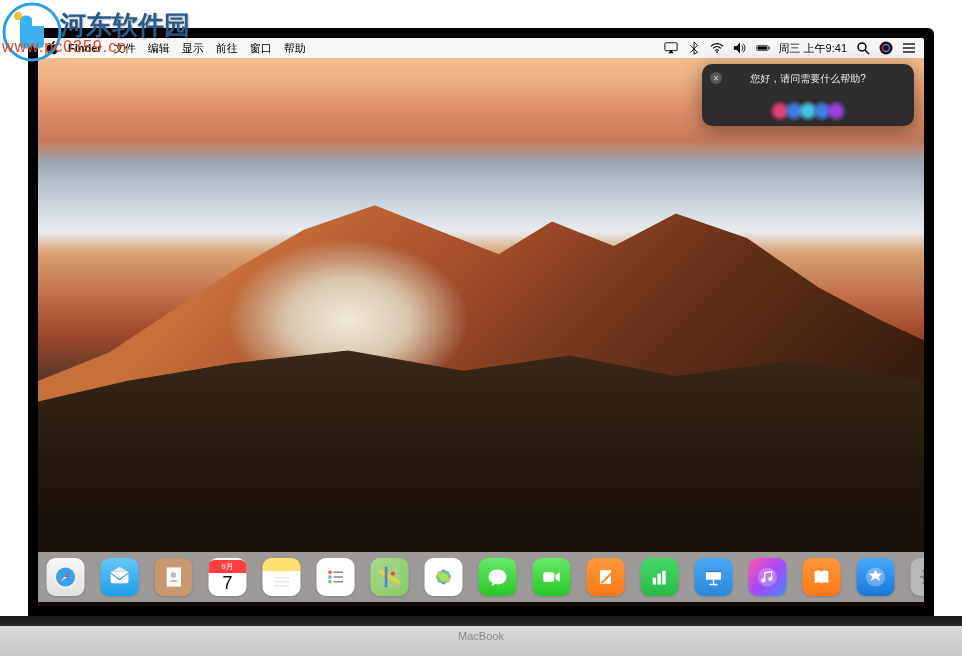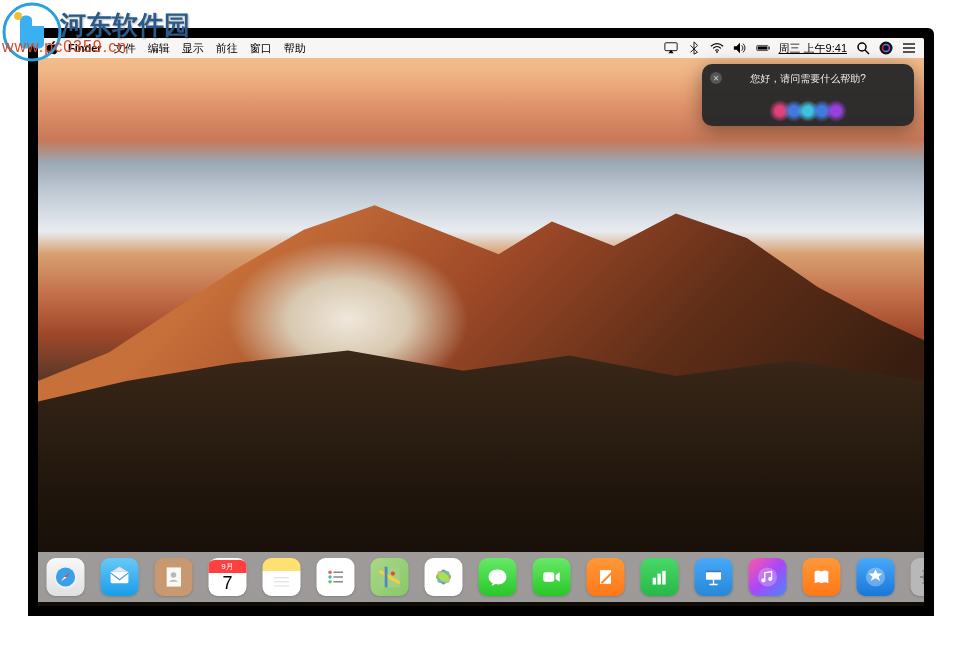--- a/index.html
+++ b/index.html
@@ -35,21 +35,21 @@
 }
 
 
 .menubar { position: absolute; top: 0; left: 0; right: 0; height: 20px; background: rgba(248,248,248,.96); display: flex; align-items: center; font-size: 11px; color: #000; padding: 0 8px; backdrop-filter: blur(10px); }
 .menubar .apple-icon { width: 12px; height: 14px; margin-right: 10px; }
 .menubar .menu-item { margin-right: 12px; cursor: default; }
 .menubar .menu-item.bold { font-weight: 600; }
 .menubar .spacer { flex: 1; }
 .menubar .status-icon { margin-left: 9px; display: inline-flex; align-items: center; }
 .menubar .status-icon svg { width: 14px; height: 14px; }
-.menubar .clock { margin-left: 9px; font-size: 11px; text-decoration: underline; }
+.menubar .clock { margin-left: 9px; font-size: 11px; }
 .menubar .spotlight-icon, .menubar .siri-mini, .menubar .notif-icon { margin-left: 9px; }
 
 
 .siri-panel { position: absolute; top: 26px; right: 10px; width: 212px; height: 62px; background: rgba(40,40,42,.96); border-radius: 10px; display: flex; flex-direction: column; align-items: center; padding: 8px; box-shadow: 0 4px 20px rgba(0,0,0,.4); }
 .siri-panel .close-dot { position: absolute; top: 8px; left: 8px; width: 12px; height: 12px; border-radius: 50%; background: #555; display: flex; align-items: center; justify-content: center; font-size: 8px; color: #ccc; }
 .siri-panel .siri-text { color: #eee; font-size: 10px; margin-bottom: 14px; }
 .siri-wave { display: flex; align-items: center; justify-content: center; gap: -4px; }
 .siri-orb { width: 22px; height: 22px; border-radius: 50%; opacity: .85; margin: 0 -4px; }
 .siri-orb.c1 { background: radial-gradient(circle, #ff4488 30%, transparent 70%); }
 .siri-orb.c2 { background: radial-gradient(circle, #4488ff 30%, transparent 70%); }
@@ -366,13 +366,16 @@
               <ellipse cx="19" cy="12" rx="9" ry="2.5" fill="#d0d0d2" stroke="#b8b8ba" stroke-width="1"></ellipse>
               <line x1="15" y1="16" x2="15.5" y2="30" stroke="#c0c0c2"></line>
               <line x1="19" y1="16" x2="19" y2="30" stroke="#c0c0c2"></line>
               <line x1="23" y1="16" x2="22.5" y2="30" stroke="#c0c0c2"></line>
             </svg>
           </div>
       </div>
 
     </div>
   </div>
+  <div class="mac-bottom">
+    <span class="label">MacBook</span>
+  </div>
 </div>
 
 </body></html>

